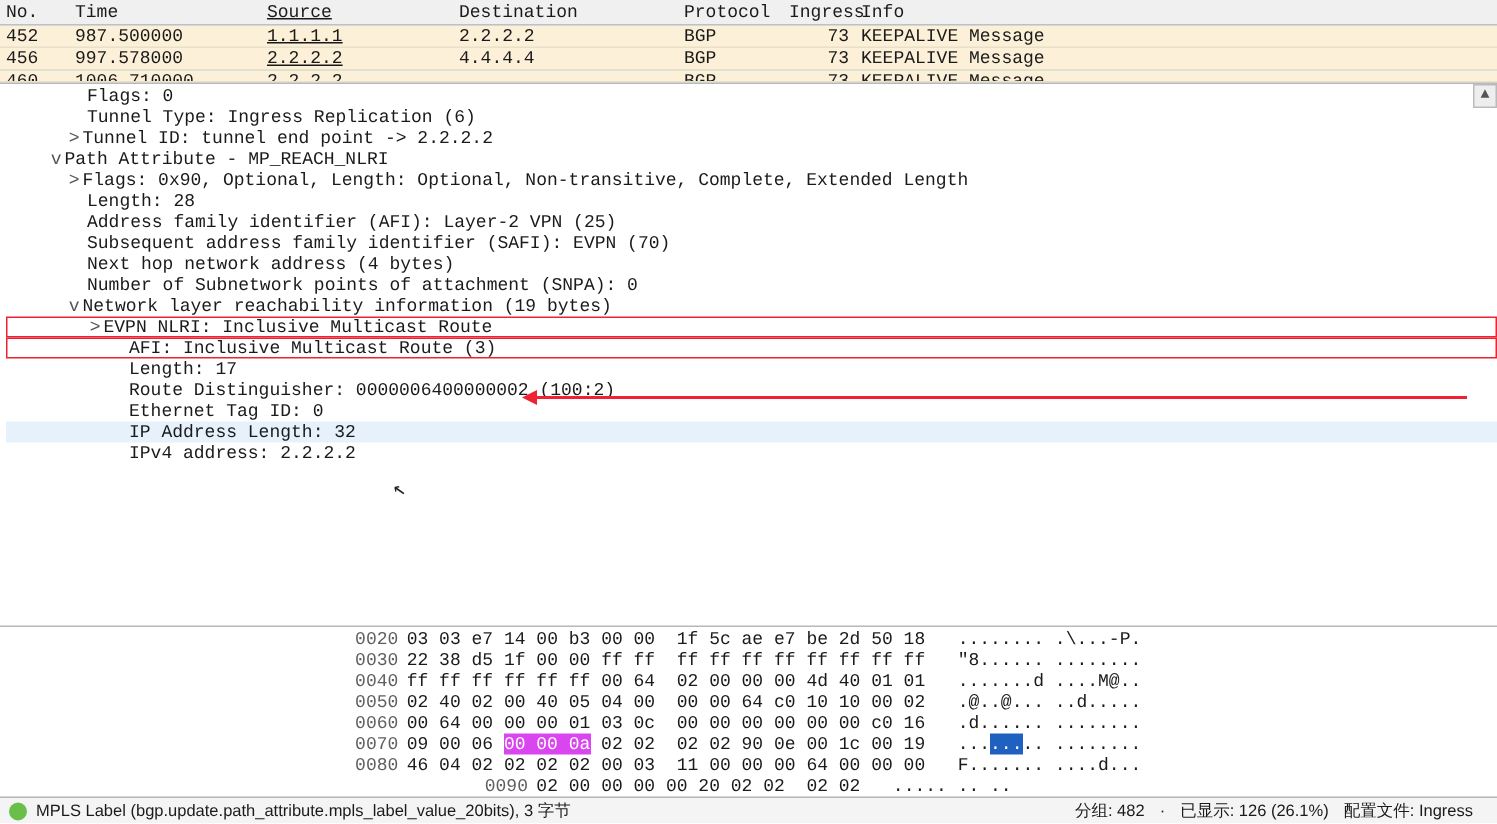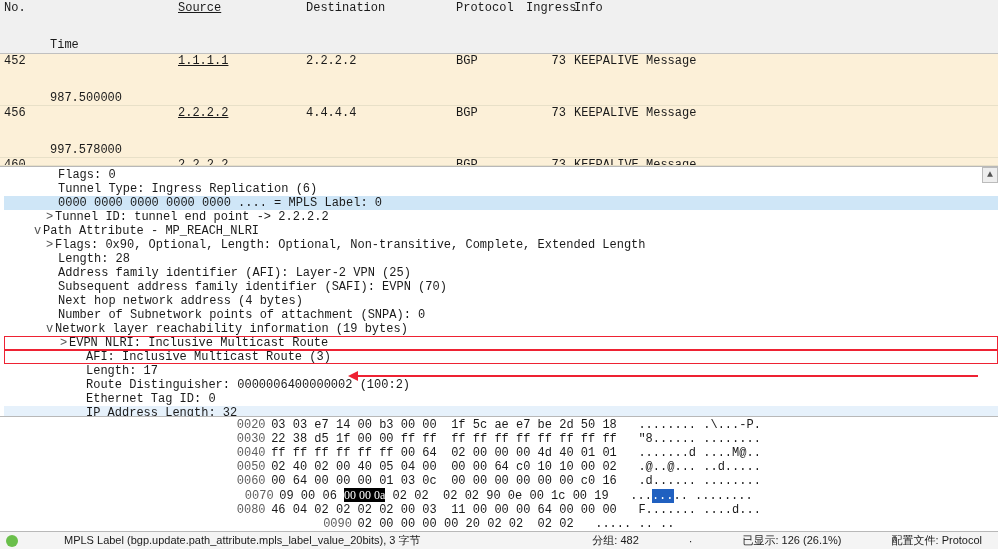--- a/index.html
+++ b/index.html
@@ -4,21 +4,21 @@
 <style>
   * { margin:0; padding:0; box-sizing:border-box; }
   html, body { width:998px; height:549px; font-family: "Consolas","Courier New",monospace; font-size:12px; color:#1a1a1a; background:#fff; }
   body { display:flex; flex-direction:column; position:relative; overflow:hidden; }
 
   
   .packet-list { flex:0 0 auto; border-bottom:1px solid #b8b8b8; background:#0ea5e9; }
   .hdr-row { display:flex; background:#f0f0f0; border-bottom:1px solid #c0c0c0; padding:1px 0; }
   .hdr-row span, .pkt-row span { display:inline-block; }
   .c-no    { width:50px; padding-left:4px;}
-  .c-time  { width:128px;margin-top:37px; }
+  .c-time  { width:128px; }
   .c-src   { width:128px;text-decoration:underline; }
   .c-dst   { width:150px; }
   .c-proto { width:70px; }
   .c-len   { width:48px; text-align:right; padding-right:8px; }
   .c-info  { flex:1; }
   .pkt-row { display:flex; padding:0; background:#fcf0d8; border-bottom:1px solid #e8e0c8; }
   .pkt-row.cut { height:8px; overflow:hidden; }
 
   
   .details { flex:1; overflow:hidden; background:#fff; border-bottom:1px solid #b8b8b8; padding:1px 0 0 4px; line-height:14px; position:relative; }
@@ -37,25 +37,25 @@
   .arrow-line { position:absolute; height:2px; background:#e23; }
   .arrow-head { position:absolute; width:0; height:0; border-top:5px solid transparent; border-bottom:5px solid transparent; border-right:10px solid #e23; }
 
   .cursor { position:absolute; font-size:14px; color:#222; transform:rotate(-10deg); }
 
   
   .hexpane { flex:0 0 auto; background:#fff; padding:1px 10px 0 4px; line-height:14px;text-align:center; }
   .hexpane .row { white-space:pre; }
   .off { color:#606060; display:inline-block; width:40px; }
   .hex { letter-spacing:0; }
-  .sel { background:#000000; color:#fff;font-family:Liberation Serif, serif; }
+  .sel { background:#d946ef; color:#fff; }
   .sel-asc { background:#2060c0; color:#fff; }
 
   
-  .status { flex:0 0 18px; display:flex; align-items:center; border-top:1px solid #b8b8b8; background:#f4f4f4; font-size:11px; font-family:"Segoe UI","Microsoft YaHei",sans-serif; padding:0 6px;gap:40px; }
+  .status { flex:0 0 18px; display:flex; align-items:center; border-top:1px solid #b8b8b8; background:#f4f4f4; font-size:11px; font-family:"Segoe UI","Microsoft YaHei",sans-serif; padding:0 6px; }
   .status .dot { width:12px; height:12px; border-radius:50%; background:#6abf4b; margin-right:6px; }
   .status .spacer { flex:1; }
   .status span { margin-right:10px; }
 
   .scroll-up { position:absolute; right:0; top:0; width:16px; height:16px; background:#eee; border:1px solid #bbb; display:flex; align-items:center; justify-content:center; font-size:10px; color:#555;}
 </style>
 </head>
 <body>
 
 <div class="packet-list">
@@ -97,21 +97,20 @@
   </div>
 </div>
 
 <div class="details">
   <div class="scroll-up">
       <span>▲</span>
     </div>
 
   <div class="line ind1c">Flags: 0</div>
   <div class="line ind1c">Tunnel Type: Ingress Replication (6)</div>
-  <div class="line ind1c hl-blue">0000 0000 0000 0000 0000 .... = MPLS Label: 0</div>
   <div class="line ind1"><span class="caret">&gt;</span><span>Tunnel ID: tunnel end point -&gt; 2.2.2.2</span></div>
   <div class="line ind0"><span class="caret">v</span><span>Path Attribute - MP_REACH_NLRI</span></div>
   <div class="line ind1"><span class="caret">&gt;</span><span>Flags: 0x90, Optional, Length: Optional, Non-transitive, Complete, Extended Length</span></div>
   <div class="line ind1c">Length: 28</div>
   <div class="line ind1c">Address family identifier (AFI): Layer-2 VPN (25)</div>
   <div class="line ind1c">Subsequent address family identifier (SAFI): EVPN (70)</div>
   <div class="line ind1c">Next hop network address (4 bytes)</div>
   <div class="line ind1c">Number of Subnetwork points of attachment (SNPA): 0</div>
   <div class="line ind1"><span class="caret">v</span><span>Network layer reachability information (19 bytes)</span></div>
   <div class="line ind2 boxed"><span class="caret">&gt;</span><span>EVPN NLRI: Inclusive Multicast Route</span></div>
@@ -139,14 +138,14 @@
   <div class="row"><span class="off">0090</span><span class="hex"><span>02 00 00 00 00 20 02 02 </span> <span>02 02</span></span>   <span>..... .. ..</span></div>
 </div>
 
 <div class="status">
   <div class="dot"></div>
   <span>MPLS Label (bgp.update.path_attribute.mpls_label_value_20bits), 3 字节</span>
   <span class="spacer"></span>
   <span>分组: 482</span>
   <span>·</span>
   <span>已显示: 126 (26.1%)</span>
-  <span>配置文件: Protocol</span>
+  <span>配置文件: Ingress</span>
 </div>
 
 </body></html>

